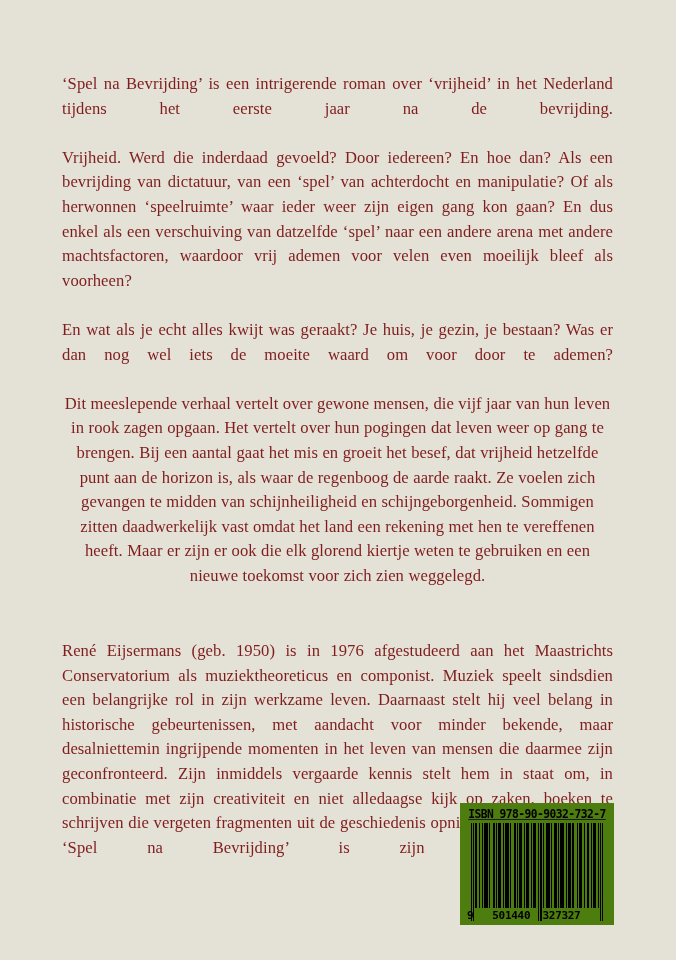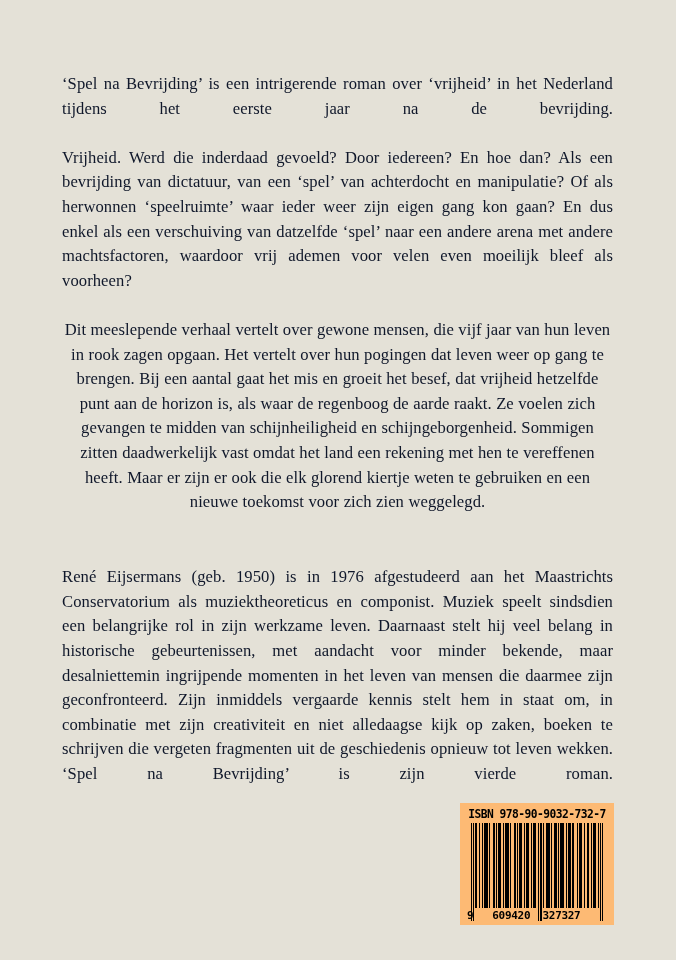--- a/index.html
+++ b/index.html
@@ -31,21 +31,21 @@
 
   .blurb,
   .bio {
     margin: 0;
     font-size: 16.6px;
     line-height: 24.6px;
     text-align: justify;
     text-justify: inter-word;
     letter-spacing: 0.08px;
     word-spacing: 0.2px;
-    color: #0f172a;
+    color: #7f1d1d;
     hyphens: none;
   }
 
   .blurb p {
     margin: 0;
     text-align: justify;
   }
   .blurb p:last-child {
     text-align: center;
   }
@@ -62,26 +62,27 @@
     margin-top: 26px;
   }
 
   
   .barcode-box {
     position: absolute;
     left: 460px;
     top: 803px;
     width: 154px;
     height: 122px;
-    background: #fdba74;
+    background: #4d7c0f;
     box-sizing: border-box;
     padding: 5px 7px 4px 7px;
     display: flex;
     flex-direction: column;
     justify-content: flex-start;
+    text-decoration: underline;
   }
 
   .isbn-text {
     font-family: "DejaVu Sans Mono", "Liberation Mono", monospace;
     font-size: 11.4px;
     font-weight: 700;
     letter-spacing: -0.55px;
     color: #000;
     text-align: center;
     line-height: 13px;
@@ -151,20 +152,21 @@
 </head>
 <body>
 
 <div class="cover">
 
   <div class="text-column">
 
     <div class="blurb">
       <p>‘Spel na Bevrijding’ is een intrigerende roman over ‘vrijheid’ in het Nederland tijdens het eerste jaar na de bevrijding.</p>
       <p>Vrijheid. Werd die inderdaad gevoeld? Door iedereen? En hoe dan? Als een bevrijding van dictatuur, van een ‘spel’ van achterdocht en manipulatie? Of als herwonnen ‘speelruimte’ waar ieder weer zijn eigen gang kon gaan? En dus enkel als een verschuiving van datzelfde ‘spel’ naar een andere arena met andere machtsfactoren, waardoor vrij ademen voor velen even moeilijk bleef als voorheen?</p>
+      <p>En wat als je echt alles kwijt was geraakt? Je huis, je gezin, je bestaan? Was er dan nog wel iets de moeite waard om voor door te ademen?</p>
       <p>Dit  meeslepende verhaal vertelt over gewone mensen, die vijf jaar van hun leven in rook zagen opgaan. Het vertelt over hun pogingen dat leven weer op gang te brengen. Bij een aantal gaat het mis en groeit het besef, dat vrijheid hetzelfde punt aan de horizon is, als waar de regenboog de aarde raakt. Ze voelen zich gevangen te midden van schijnheiligheid en schijngeborgenheid. Sommigen zitten daadwerkelijk vast omdat het land een rekening met hen te vereffenen heeft. Maar er zijn er ook die elk glorend kiertje weten te gebruiken en een nieuwe toekomst voor zich zien weggelegd.</p>
     </div>
 
     <div class="bio">René Eijsermans (geb. 1950) is in 1976 afgestudeerd aan het Maastrichts Conservatorium als muziektheoreticus en componist. Muziek speelt sindsdien een belangrijke rol in zijn werkzame leven. Daarnaast stelt hij veel belang in historische gebeurtenissen, met aandacht voor minder bekende, maar desalniettemin ingrijpende momenten in het leven van mensen die daarmee zijn geconfronteerd. Zijn inmiddels vergaarde kennis stelt hem in staat om, in combinatie met zijn creativiteit en niet alledaagse kijk op zaken, boeken te schrijven die vergeten fragmenten uit de geschiedenis opnieuw tot leven wekken. ‘Spel na Bevrijding’ is zijn vierde roman.</div>
 
   </div>
 
   <div class="barcode-box">
 
     <div class="isbn-text">ISBN 978-90-9032-732-7</div>
@@ -256,20 +258,20 @@
         <span class="gap g1"></span>
 
         <span class="bar w1 guard"></span>
         <span class="gap g1"></span>
         <span class="bar w1 guard"></span>
         <span class="gap g3"></span>
       </div>
 
       <div class="digits-row">
         <span class="lead">9</span>
-        <span class="left-group">609420</span>
+        <span class="left-group">501440</span>
         <span class="right-group">327327</span>
       </div>
     </div>
 
   </div>
 
 </div>
 
 </body></html>

